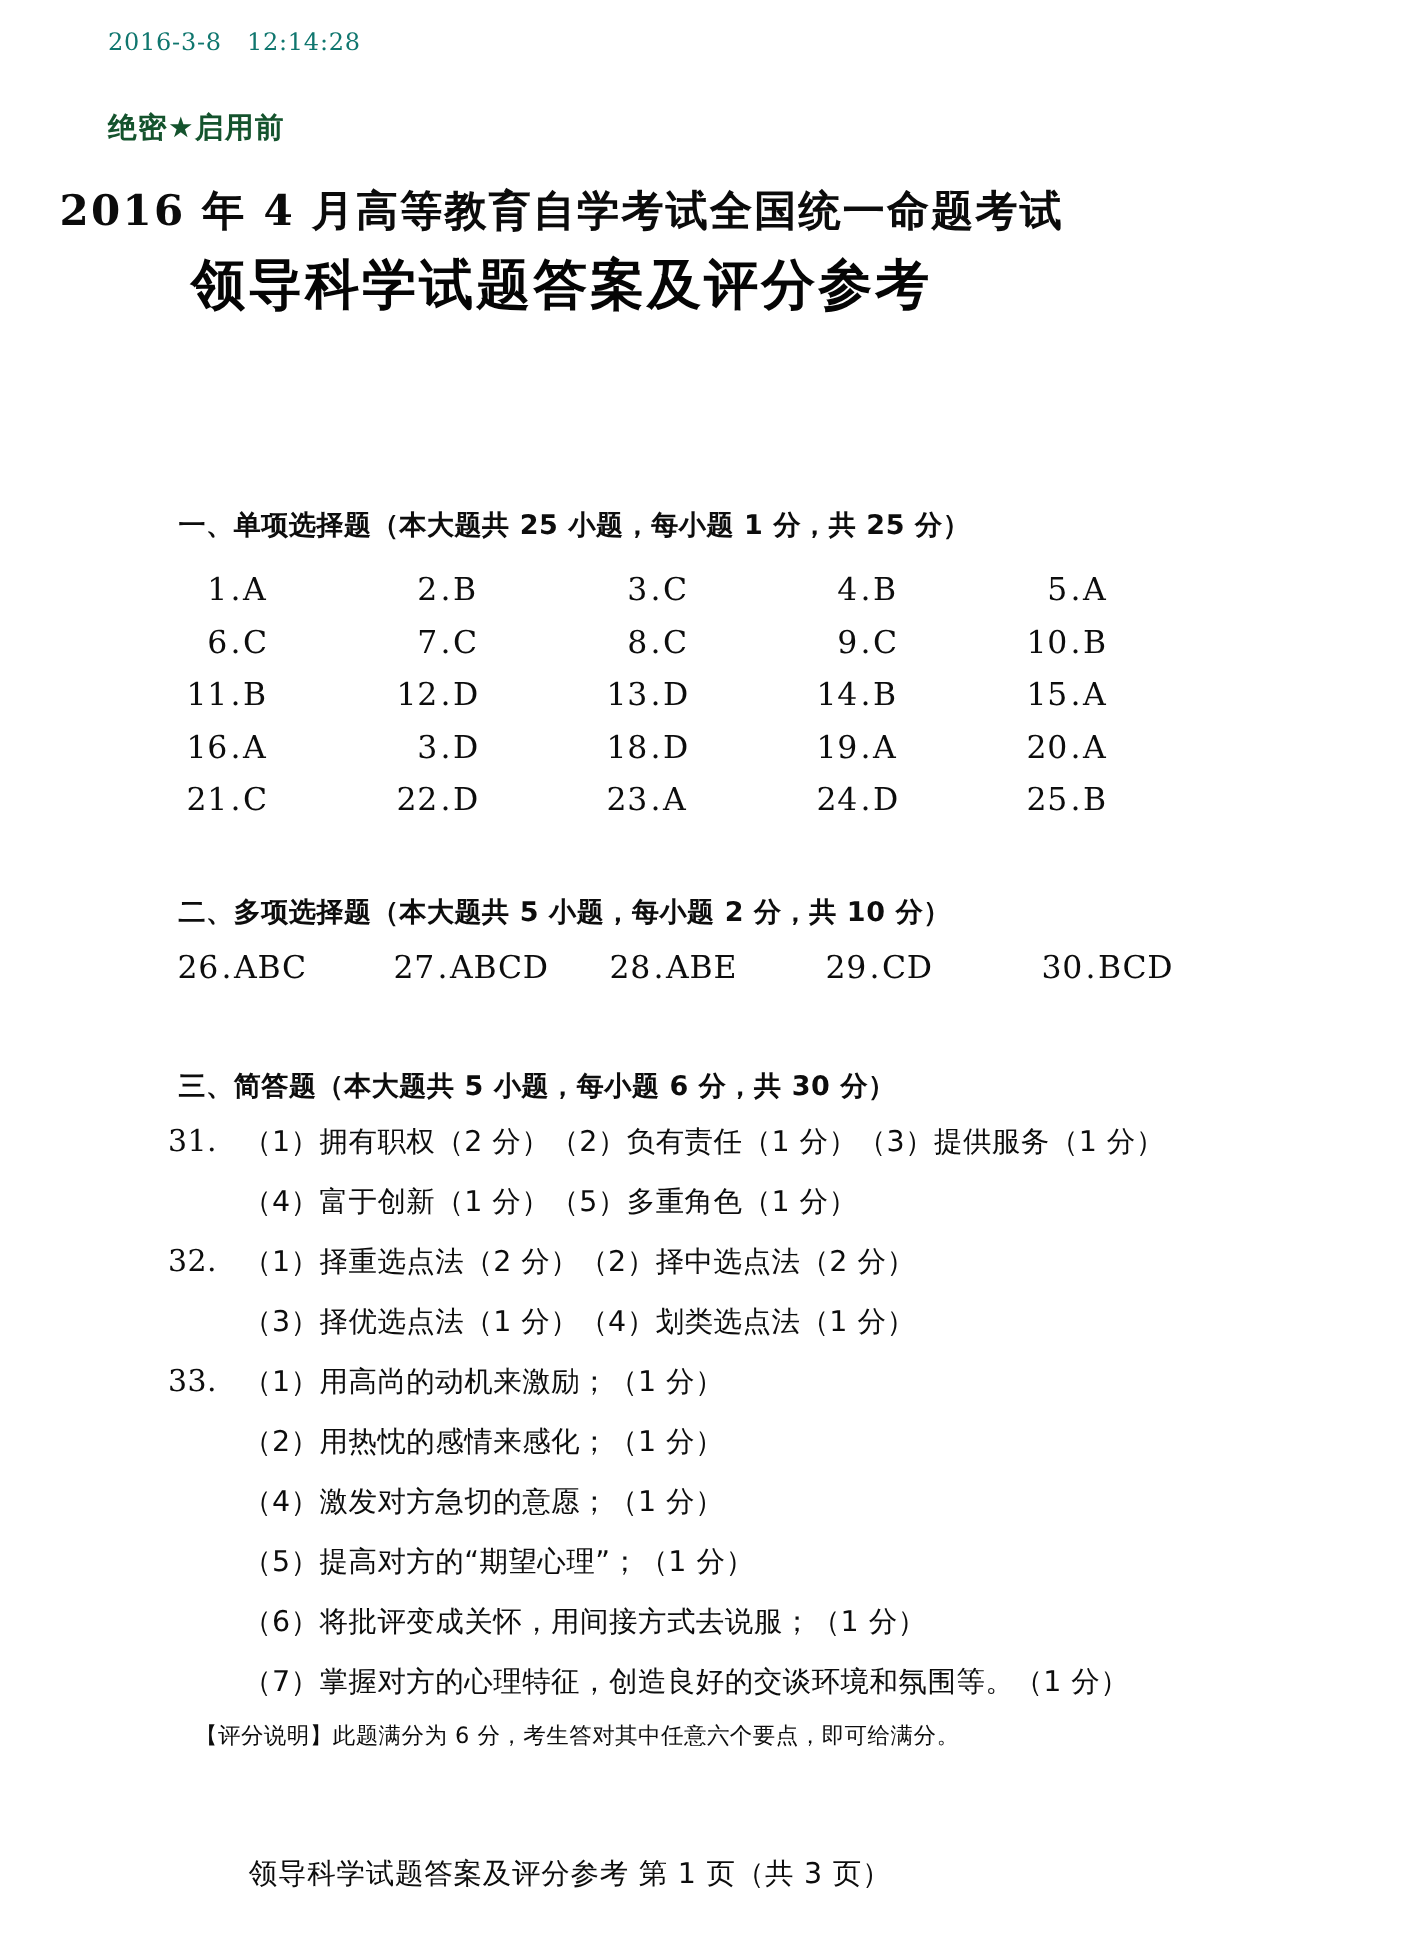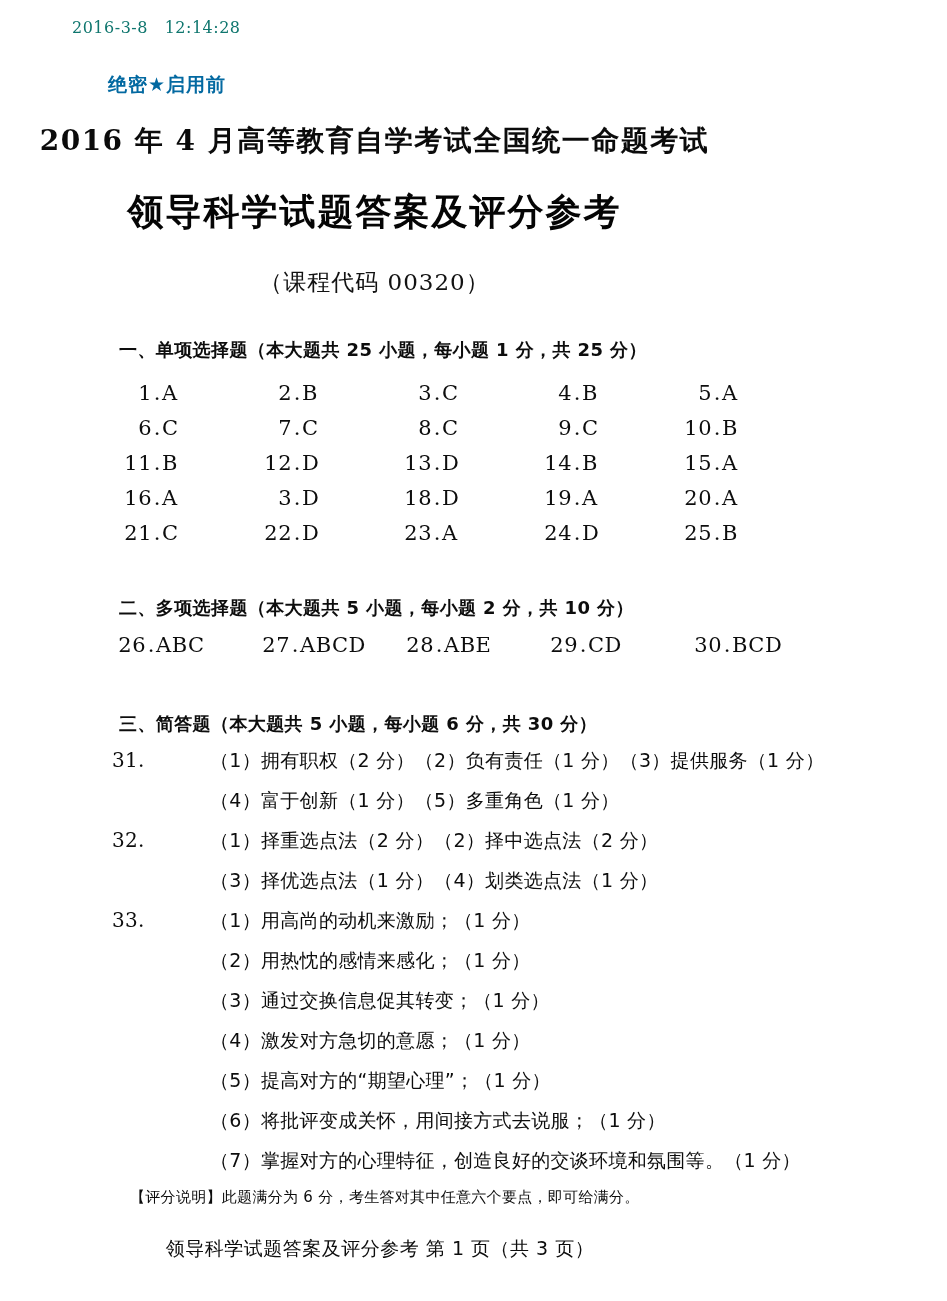--- a/index.html
+++ b/index.html
@@ -29,43 +29,42 @@
   }
 
   
   .secrecy {
     position: absolute;
     left: 72px;
     top: 72px;
     font-family: "DejaVu Sans", "Liberation Sans", sans-serif;
     font-size: 19px;
     font-weight: 700;
-    color: #0369a1;
+    color: #14532d;
     letter-spacing: 1px;
-    margin-left: 36px;
   }
 
   
   .title-block {
     position: absolute;
     left: 0;
     top: 124px;
     width: 749px;
     text-align: center;
   }
   .title-line1 {
     font-family: "DejaVu Serif", "Liberation Serif", serif;
     font-size: 28px;
     font-weight: 700;
     letter-spacing: 1.5px;
     line-height: 1.2;
     color: #0b0b0b;
   }
   .title-line2 {
-    margin-top: 32px;
+    margin-top: 11px;
     font-family: "DejaVu Sans", "Liberation Sans", sans-serif;
     font-size: 36px;
     font-weight: 700;
     letter-spacing: 2px;
     line-height: 1.2;
     color: #050505;
   }
   .title-code {
     margin-top: 34px;
     font-family: "DejaVu Serif", "Liberation Serif", serif;
@@ -148,21 +147,20 @@
   }
   .sa-line {
     display: flex;
     align-items: baseline;
     height: 40px;
     font-family: "DejaVu Sans", "Liberation Sans", sans-serif;
     font-size: 19px;
     letter-spacing: 0.3px;
     color: #0d0d0d;
     white-space: nowrap;
-    gap: 48px;
   }
   .sa-label {
     display: inline-block;
     width: 50px;
     text-align: left;
     font-family: "DejaVu Serif", "Liberation Serif", serif;
     font-size: 20px;
   }
   .sa-label.blank {
     visibility: hidden;
@@ -198,21 +196,20 @@
 </head>
 <body>
 
 <div class="scan-stamp">2016-3-8   12:14:28</div>
 
 <div class="secrecy">绝密★启用前</div>
 
 <div class="title-block">
   <div class="title-line1">2016 年 4 月高等教育自学考试全国统一命题考试</div>
   <div class="title-line2">领导科学试题答案及评分参考</div>
-  <div class="title-code">（课程代码   00320）</div>
 </div>
 
 <div class="section-head" style="top:338px;">一、单项选择题（本大题共 25 小题，每小题 1 分，共 25 分）</div>
 <div class="answer-grid" id="grid-single" style="top:375px;">
     <div class="answer-row">
       <div class="answer-cell">
         <span class="ans-num">1</span>
         <span class="ans-dot">.</span>
         <span class="ans-val">A</span>
       </div>
@@ -377,24 +374,20 @@
     <div class="sa-line">
       <span class="sa-label">33.</span>
       <span class="sa-text">（1）用高尚的动机来激励；（1 分）</span>
     </div>
     <div class="sa-line">
       <span class="sa-label blank">33.</span>
       <span class="sa-text">（2）用热忱的感情来感化；（1 分）</span>
     </div>
     <div class="sa-line">
       <span class="sa-label blank">33.</span>
-      <span class="sa-text">（3）通过交换信息促其转变；（1 分）</span>
-    </div>
-    <div class="sa-line">
-      <span class="sa-label blank">33.</span>
       <span class="sa-text">（4）激发对方急切的意愿；（1 分）</span>
     </div>
     <div class="sa-line">
       <span class="sa-label blank">33.</span>
       <span class="sa-text">（5）提高对方的“期望心理”；（1 分）</span>
     </div>
     <div class="sa-line">
       <span class="sa-label blank">33.</span>
       <span class="sa-text">（6）将批评变成关怀，用间接方式去说服；（1 分）</span>
     </div>

